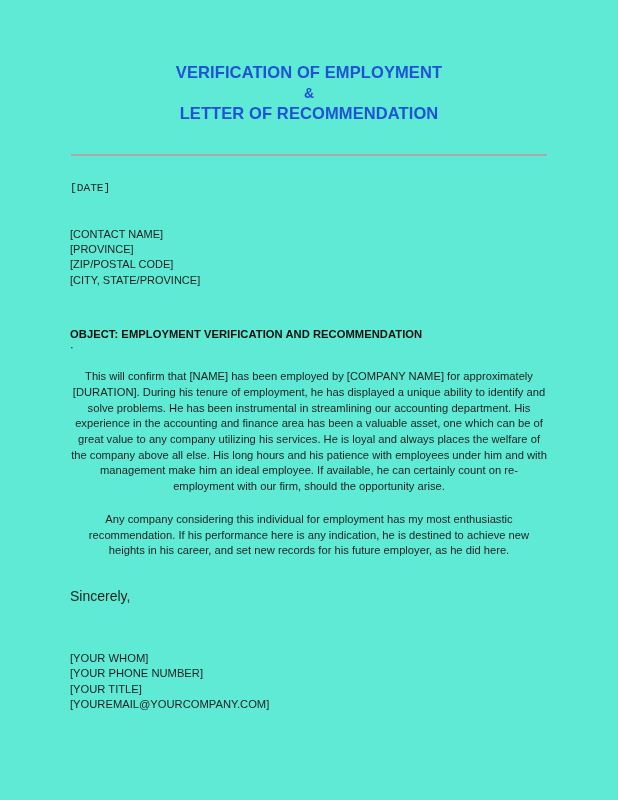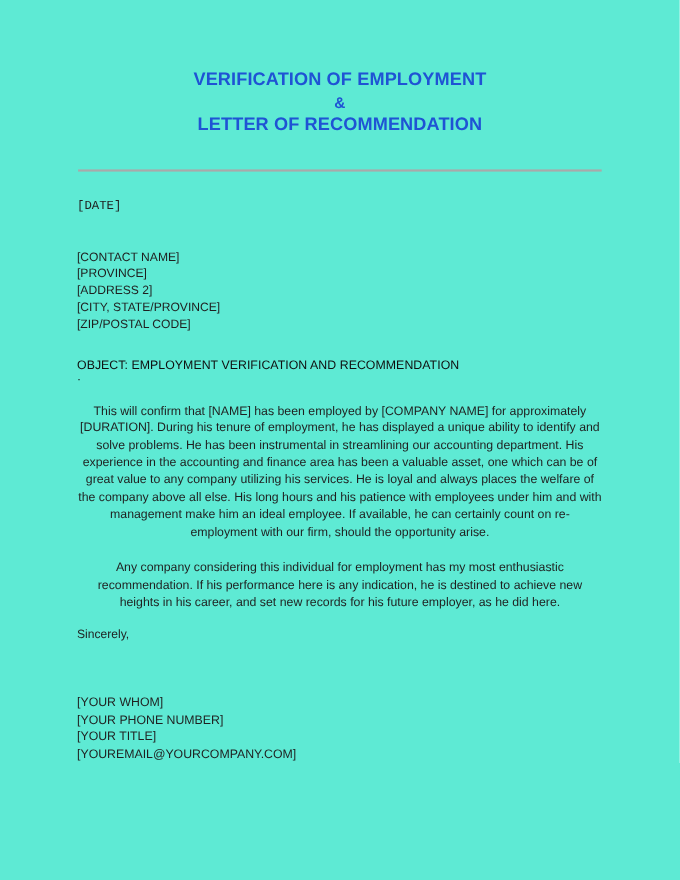--- a/index.html
+++ b/index.html
@@ -76,23 +76,23 @@
     margin-top: 30px;
   }
   .address-block .addr-line {
     font-size: 11px;
     line-height: 15.4px;
     color: #1f1f1f;
     white-space: nowrap;
   }
 
   .object-line {
-    margin-top: 21px;
+    margin-top: 39px;
     font-size: 11.2px;
-    font-weight: normal;
+    font-weight: bold;
     line-height: 15px;
     color: #0f0f0f;
     letter-spacing: 0.05px;
   }
   .object-bullet {
     font-size: 11px;
     line-height: 10px;
     color: #111111;
     height: 10px;
   }
@@ -106,22 +106,22 @@
 
   .body-paragraph {
     margin-top: 17px;
     font-size: 11.2px;
     line-height: 15.7px;
     color: #1f1f1f;
     text-align: center;
   }
 
   .closing {
-    margin-top: 14px;
-    font-size: 11px;
+    margin-top: 30px;
+    font-size: 14px;
     line-height: 15px;
     color: #1f1f1f;
   }
 
   .signature-block {
     margin-top: 47px;
   }
   .signature-block .sig-line {
     font-size: 11.2px;
     line-height: 15.4px;
@@ -141,23 +141,22 @@
       <div class="title-line">LETTER OF RECOMMENDATION</div>
     </div>
 
     <hr class="divider">
 
     <div class="letter-text date-line">[DATE]</div>
 
     <div class="address-block">
       <div class="addr-line">[CONTACT NAME]</div>
       <div class="addr-line">[PROVINCE]</div>
-      <div class="addr-line">[ADDRESS 2]</div>
+      <div class="addr-line">[ZIP/POSTAL CODE]</div>
       <div class="addr-line">[CITY, STATE/PROVINCE]</div>
-      <div class="addr-line">[ZIP/POSTAL CODE]</div>
     </div>
 
     <div class="object-line">OBJECT: EMPLOYMENT VERIFICATION AND RECOMMENDATION</div>
     <div class="object-bullet">·</div>
 
 
     <div class="body-paragraph">This will confirm that [NAME] has been employed by [COMPANY NAME] for approximately [DURATION]. During his tenure of employment, he has displayed a unique ability to identify and solve problems. He has been instrumental in streamlining our accounting department. His experience in the accounting and finance area has been a valuable asset, one which can be of great value to any company utilizing his services. He is loyal and always places the welfare of the company above all else. His long hours and his patience with employees under him and with management make him an ideal employee. If available, he can certainly count on re-employment with our firm, should the opportunity arise.</div>
     <div class="body-paragraph">Any company considering this individual for employment has my most enthusiastic recommendation. If his performance here is any indication, he is destined to achieve new heights in his career, and set new records for his future employer, as he did here.</div>
 
     <div class="closing">Sincerely,</div>

